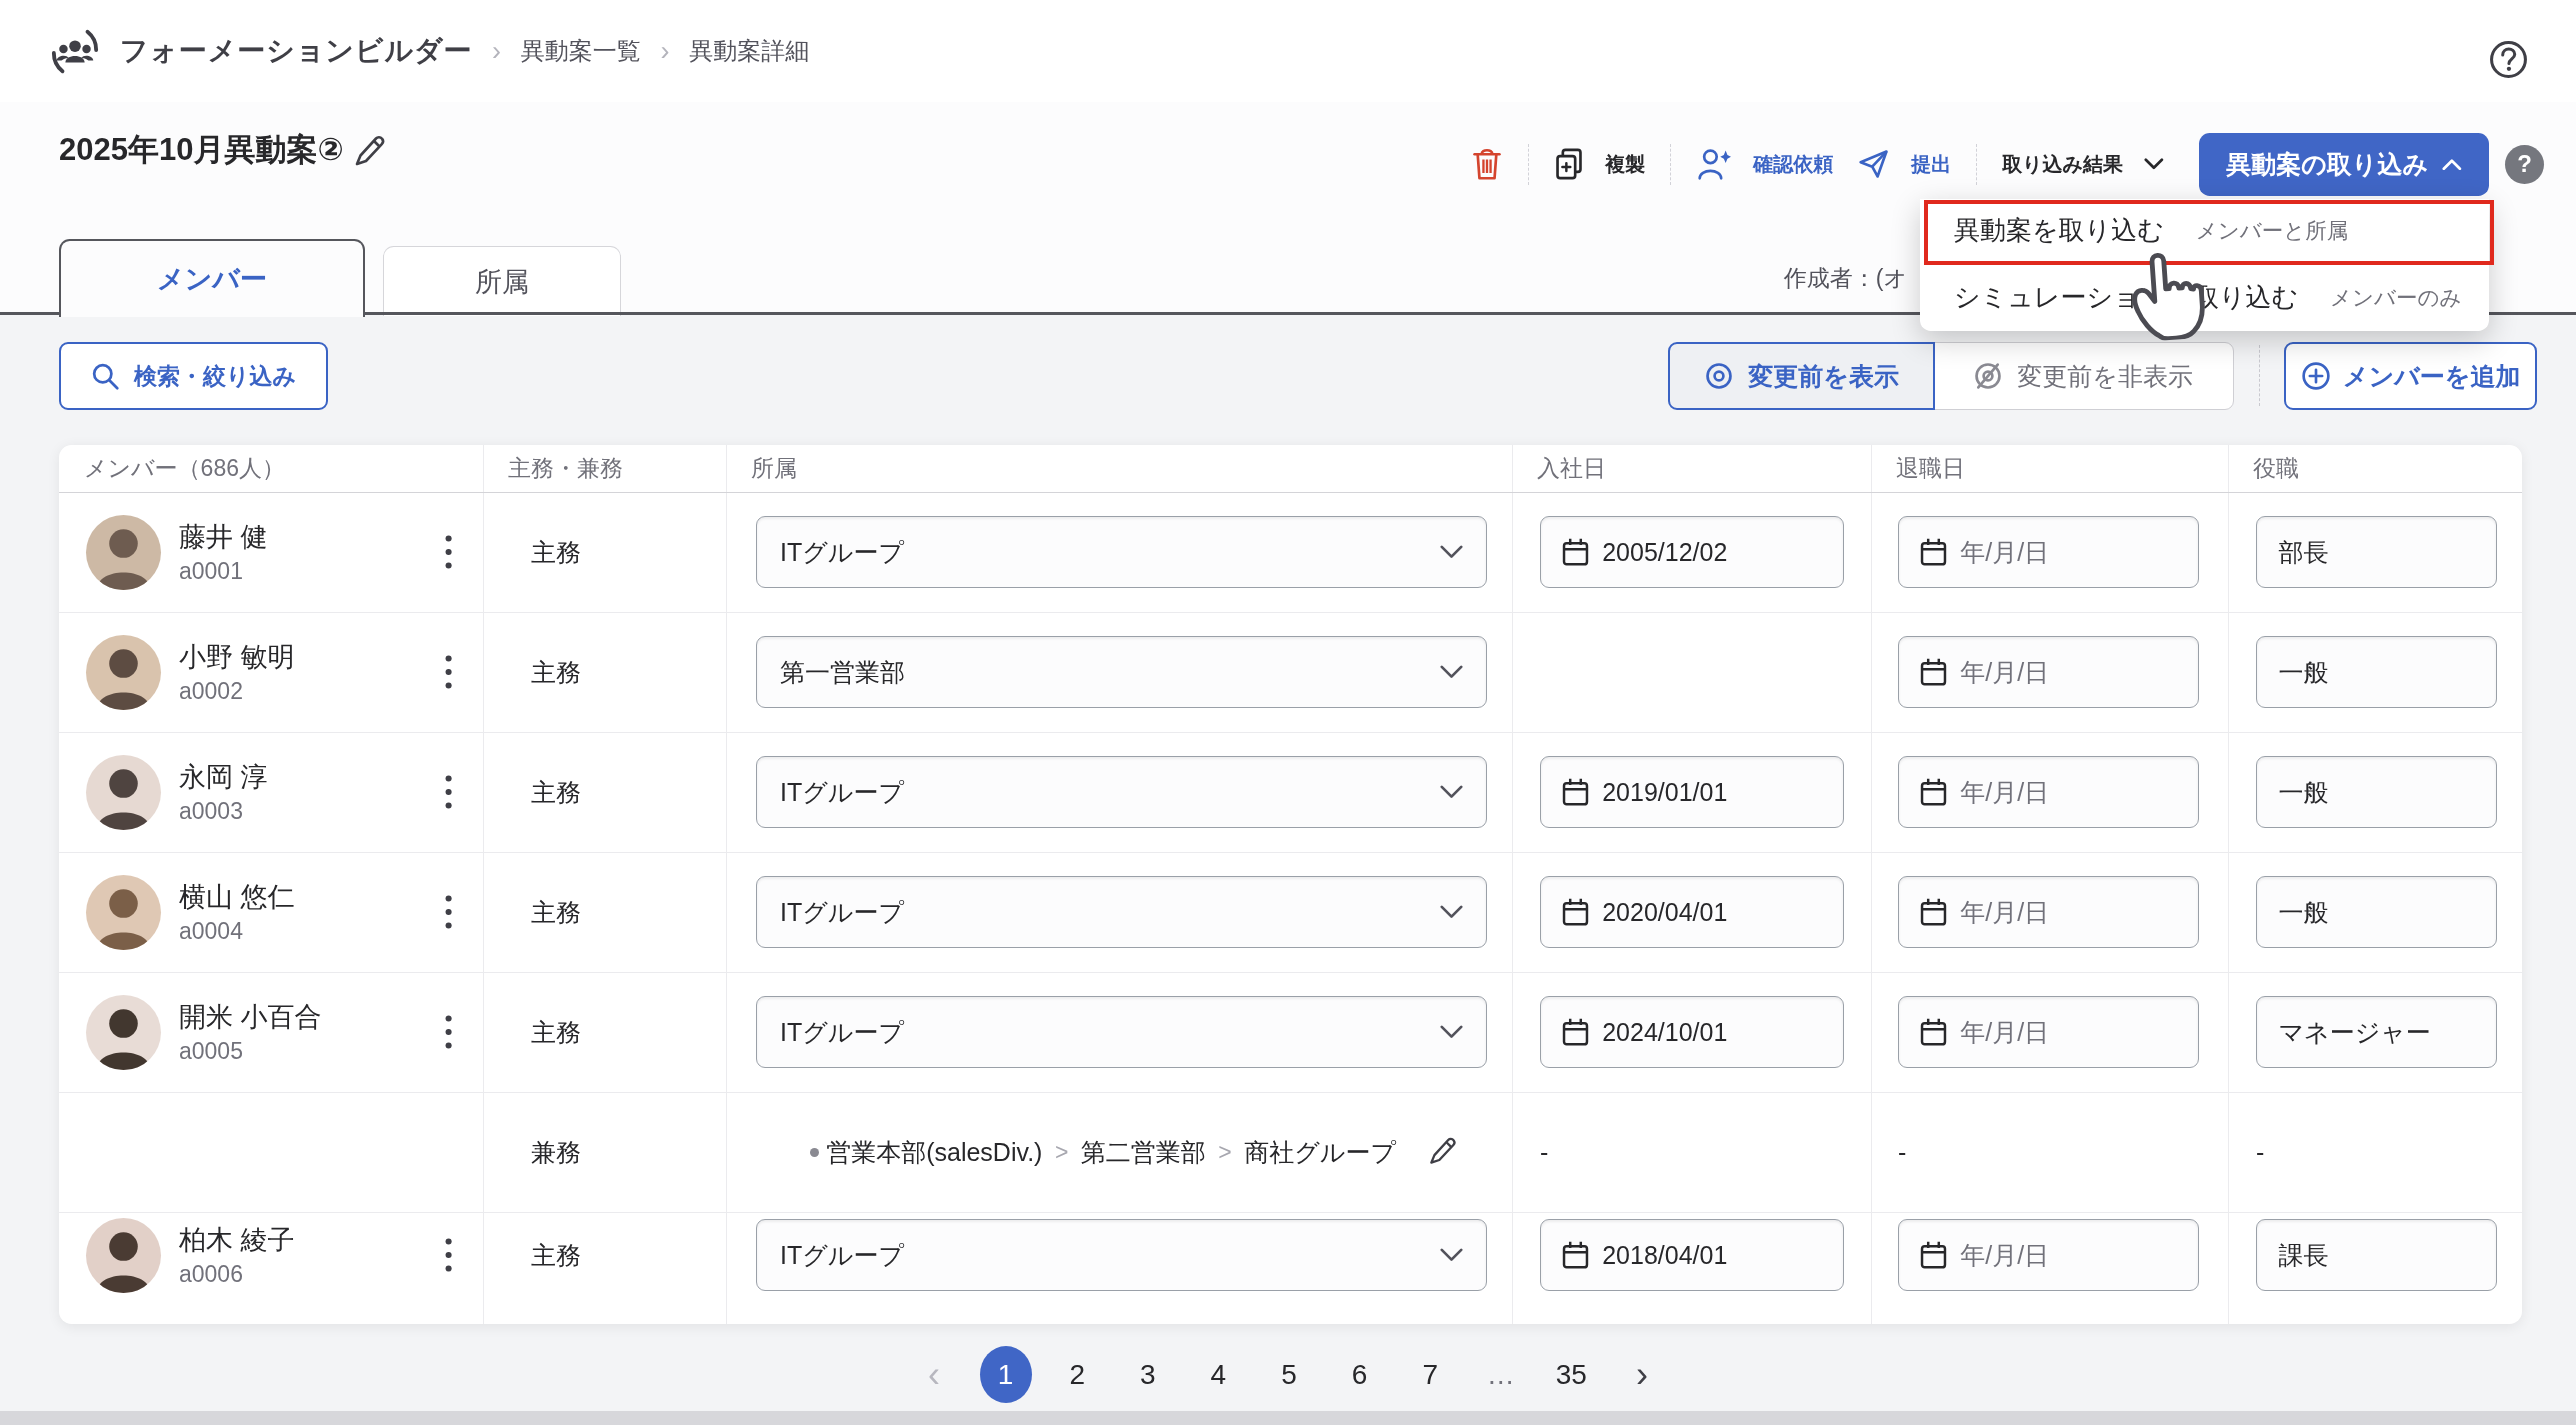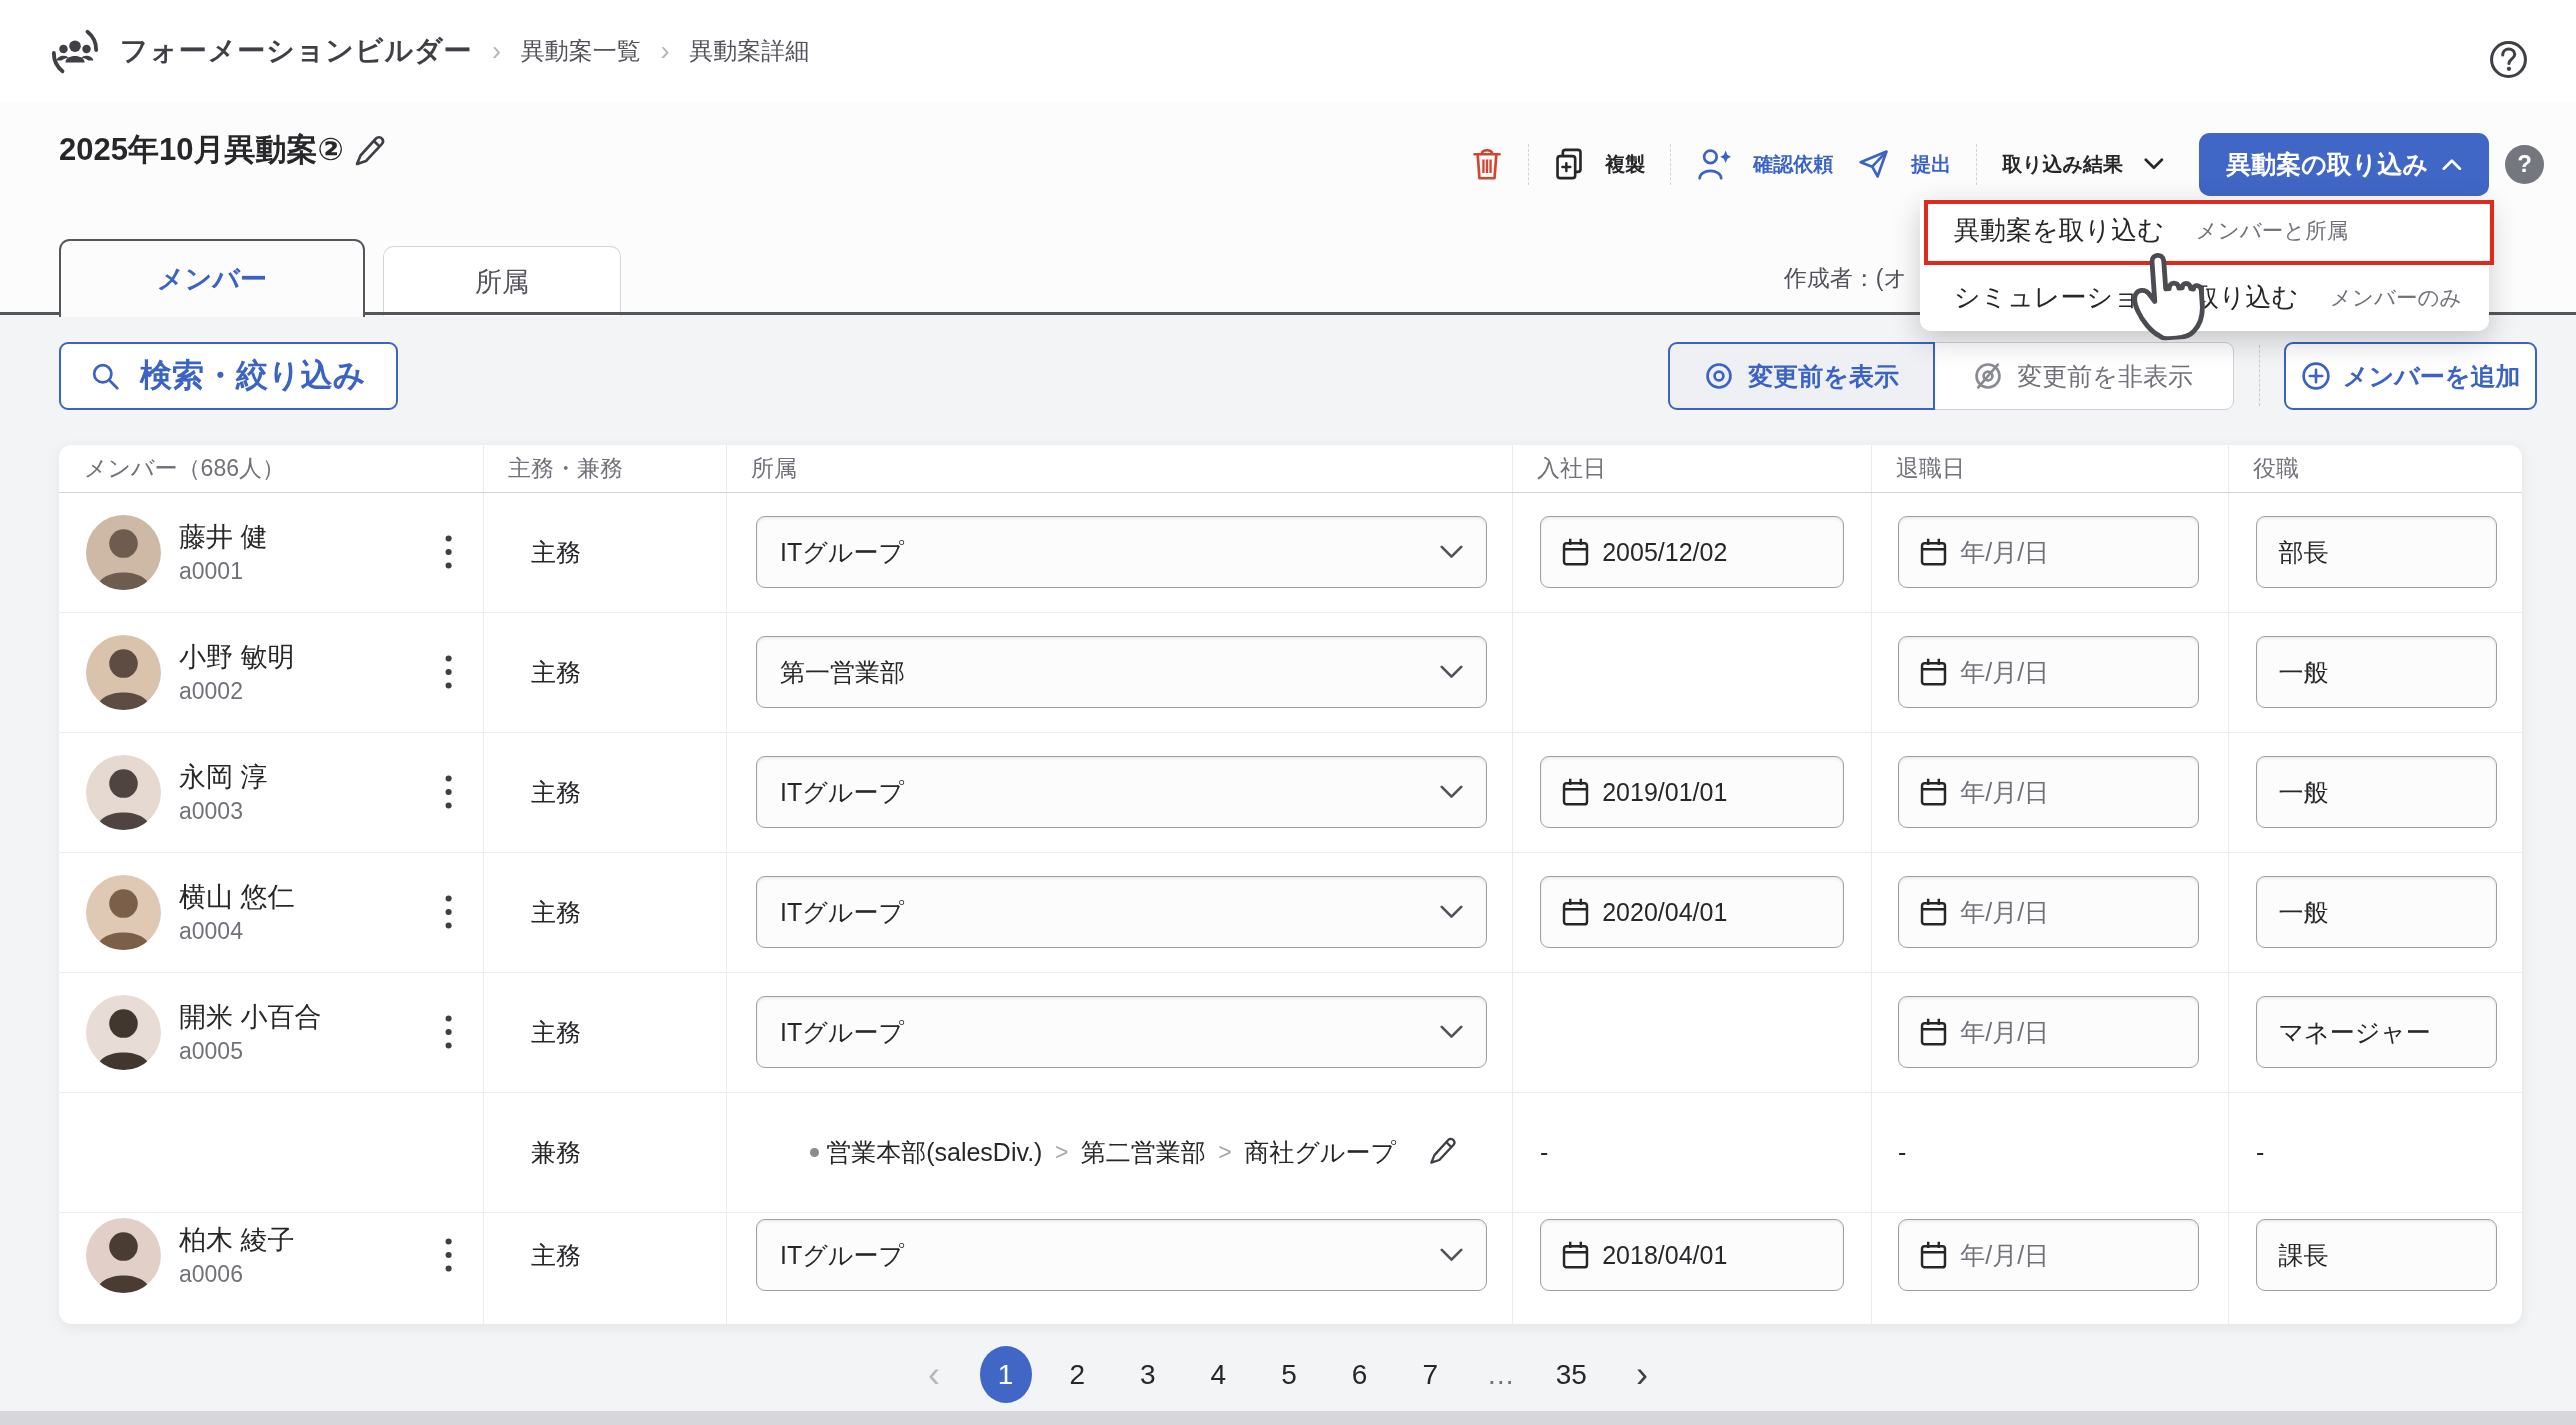--- a/index.html
+++ b/index.html
@@ -44,21 +44,21 @@
        border-top-left-radius:10.7px;border-top-right-radius:10.7px;font-size:27px;}
   .tab.active{left:59px;top:239px;width:302px;height:76px;background:#fcfcfd;
               border:2.7px solid #55565c;border-bottom:none;color:#3a63c4;font-weight:bold;z-index:2;}
   .tab.inactive{left:383px;top:246px;width:236px;height:69px;background:#ffffff;
                 border:1.8px solid #d6d6da;border-bottom:none;color:#52525b;}
   .creator{position:absolute;right:669px;top:263px;font-size:23px;color:#52525b;}
 
   
   .search-btn{position:absolute;left:59px;top:342px;height:68px;padding:0 30px;border-radius:9px;
               border:2.7px solid #3a63c4;background:#ffffff;color:#3a63c4;font-family:inherit;
-              font-size:32px;font-weight:bold;display:flex;align-items:center;gap:20px;cursor:pointer;}
+              font-size:23px;font-weight:bold;display:flex;align-items:center;gap:14px;cursor:pointer;}
   .seg{position:absolute;top:342px;height:68px;display:flex;align-items:center;gap:14.3px;
        font-size:25px;box-sizing:border-box;cursor:pointer;justify-content:center;}
   .seg.on{left:1668px;width:267px;border:2.7px solid #3a63c4;border-radius:9px 0 0 9px;
           background:#eef0f3;color:#3a63c4;font-weight:bold;z-index:1;}
   .seg.off{left:1932px;width:302px;border:1.8px solid #cfcfd4;border-radius:0 9px 9px 0;
            background:#ffffff;color:#71717a;}
   .seg-div{position:absolute;left:2259px;top:345px;height:61px;border-left:1.8px dashed #c9c9cf;}
   .add-btn{position:absolute;left:2284px;top:342px;width:253px;height:68px;border-radius:9px;
            border:2.7px solid #3a63c4;background:#ffffff;color:#3a63c4;font-family:inherit;
            font-size:25px;font-weight:bold;display:flex;align-items:center;justify-content:center;
@@ -479,20 +479,27 @@
     </div>
     <div class="cell" style="left:424px;width:243px;padding-left:48px;">
       <span class="duty">主務</span>
     </div>
     <div class="select">
       <span>ITグループ</span>
       <svg class="sel-chev" width="23" height="14.3" viewBox="0 0 26 16">
           <path d="M2 2 L13 13 L24 2" fill="none" stroke="#52525b" stroke-width="3" stroke-linecap="round" stroke-linejoin="round"></path>
         </svg>
     </div>
+    <div class="dinput join">
+      <svg width="29" height="30" viewBox="0 0 32 34">
+          <rect x="3" y="7" width="26" height="24" rx="3" fill="none" stroke="#27272a" stroke-width="2.8"></rect>
+          <path d="M10 2 V9 M22 2 V9 M3 14 H29" stroke="#27272a" stroke-width="2.8"></path>
+        </svg>
+      <span>2024/10/01</span>
+    </div>
     <div class="dinput leave ph">
       <svg width="29" height="30" viewBox="0 0 32 34">
           <rect x="3" y="7" width="26" height="24" rx="3" fill="none" stroke="#27272a" stroke-width="2.8"></rect>
           <path d="M10 2 V9 M22 2 V9 M3 14 H29" stroke="#27272a" stroke-width="2.8"></path>
         </svg>
       <span>年/月/日</span>
     </div>
     <div class="tinput">
       <span>マネージャー</span>
     </div>

